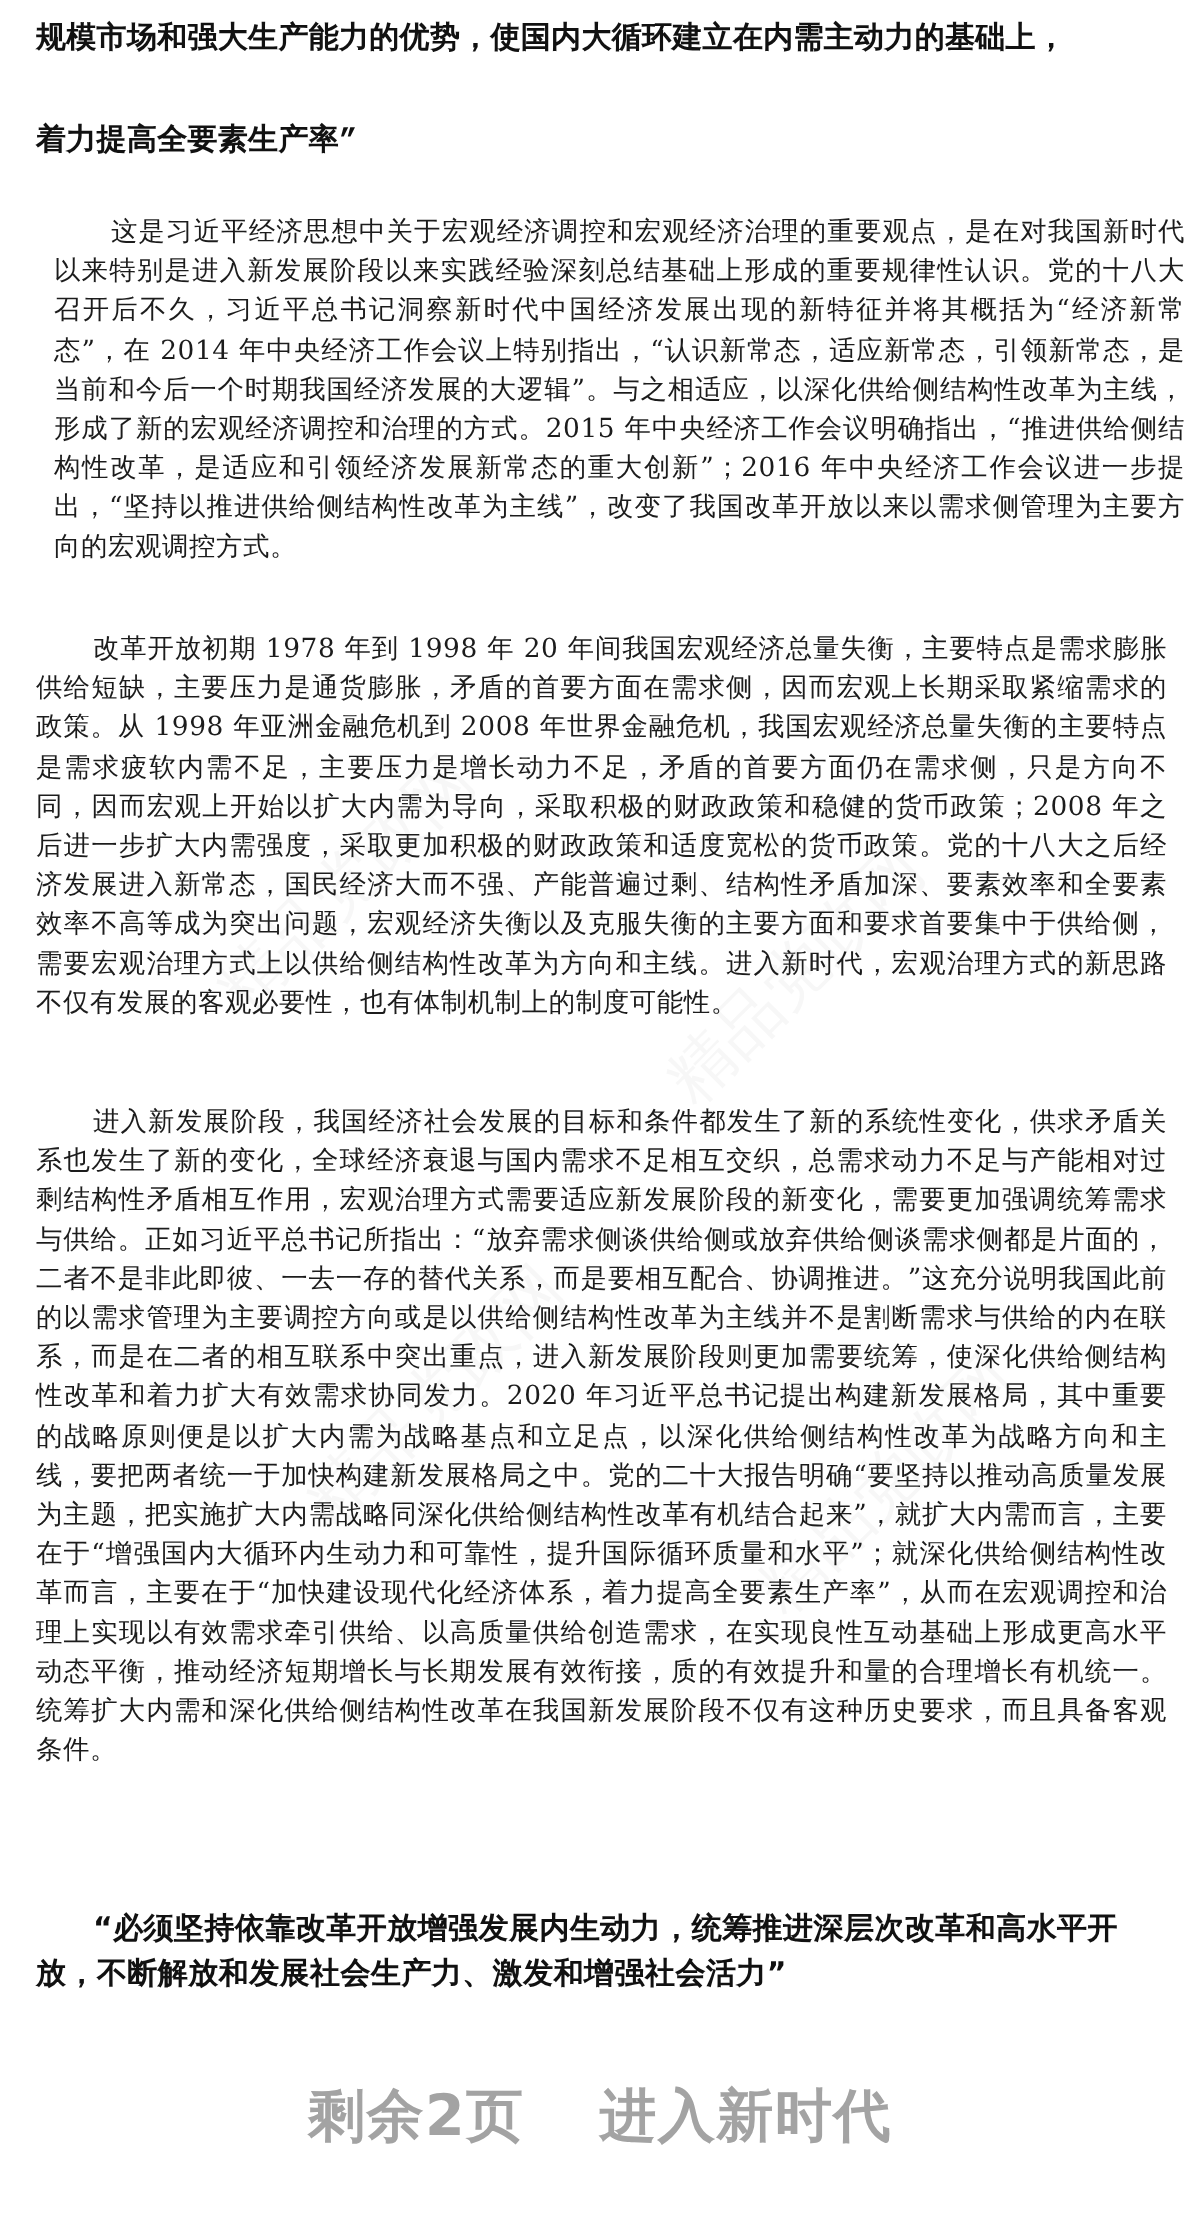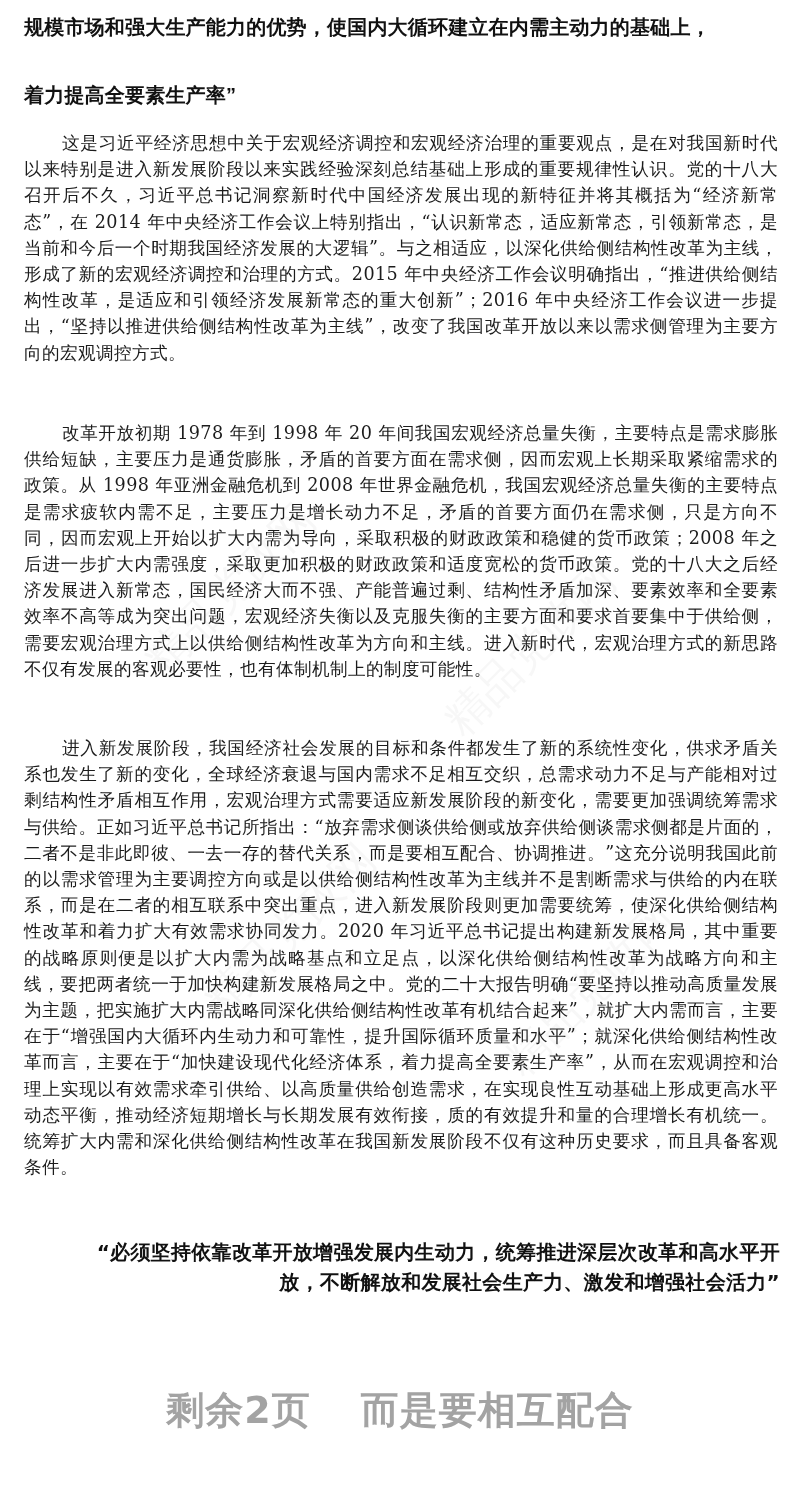--- a/index.html
+++ b/index.html
@@ -18,21 +18,21 @@
     font-size: 44px;
     color: rgba(120,120,120,0.06);
     transform: rotate(-45deg);
     white-space: nowrap;
     pointer-events: none;
   }
   .heading {
     position: absolute;
     left: 24px;
     width: 756px;
-    font-family: Liberation Sans, sans-serif;
+    font-family: Liberation Mono, monospace;
     font-weight: bold;
     font-size: 20px;
     line-height: 30px;
     color: #111;
     letter-spacing: 0.2px;
   }
   .para {
     position: absolute;
     left: 24px;
     width: 754px;
@@ -76,22 +76,22 @@
 <div class="page">
 
   <div class="watermark" style="left:120px; top:560px;">精品党政网</div>
   <div class="watermark" style="left:420px; top:620px;">精品党政网</div>
   <div class="watermark" style="left:180px; top:900px;">精品党政网</div>
   <div class="watermark" style="left:480px; top:960px;">精品党政网</div>
 
   <div class="heading" style="top:12px;">规模市场和强大生产能力的优势，使国内大循环建立在内需主动力的基础上，</div>
   <div class="heading" style="top:80px;">着力提高全要素生产率”</div>
 
-  <p class="para" style="top:130px; margin:0;">这是习近平经济思想中关于宏观经济调控和宏观经济治理的重要观点，是在对我国新时代以来特别是进入新发展阶段以来实践经验深刻总结基础上形成的重要规律性认识。党的十八大召开后不久，习近平总书记洞察新时代中国经济发展出现的新特征并将其概括为“经济新常态”，在 2014 年中央经济工作会议上特别指出，“认识新常态，适应新常态，引领新常态，是当前和今后一个时期我国经济发展的大逻辑”。与之相适应，以深化供给侧结构性改革为主线，形成了新的宏观经济调控和治理的方式。2015 年中央经济工作会议明确指出，“推进供给侧结构性改革，是适应和引领经济发展新常态的重大创新”；2016 年中央经济工作会议进一步提出，“坚持以推进供给侧结构性改革为主线”，改变了我国改革开放以来以需求侧管理为主要方向的宏观调控方式。</p>
+  <p class="para" style="top:130px; margin:12px;">这是习近平经济思想中关于宏观经济调控和宏观经济治理的重要观点，是在对我国新时代以来特别是进入新发展阶段以来实践经验深刻总结基础上形成的重要规律性认识。党的十八大召开后不久，习近平总书记洞察新时代中国经济发展出现的新特征并将其概括为“经济新常态”，在 2014 年中央经济工作会议上特别指出，“认识新常态，适应新常态，引领新常态，是当前和今后一个时期我国经济发展的大逻辑”。与之相适应，以深化供给侧结构性改革为主线，形成了新的宏观经济调控和治理的方式。2015 年中央经济工作会议明确指出，“推进供给侧结构性改革，是适应和引领经济发展新常态的重大创新”；2016 年中央经济工作会议进一步提出，“坚持以推进供给侧结构性改革为主线”，改变了我国改革开放以来以需求侧管理为主要方向的宏观调控方式。</p>
   <p class="para" style="top:420px; margin:0;">改革开放初期 1978 年到 1998 年 20 年间我国宏观经济总量失衡，主要特点是需求膨胀供给短缺，主要压力是通货膨胀，矛盾的首要方面在需求侧，因而宏观上长期采取紧缩需求的政策。从 1998 年亚洲金融危机到 2008 年世界金融危机，我国宏观经济总量失衡的主要特点是需求疲软内需不足，主要压力是增长动力不足，矛盾的首要方面仍在需求侧，只是方向不同，因而宏观上开始以扩大内需为导向，采取积极的财政政策和稳健的货币政策；2008 年之后进一步扩大内需强度，采取更加积极的财政政策和适度宽松的货币政策。党的十八大之后经济发展进入新常态，国民经济大而不强、产能普遍过剩、结构性矛盾加深、要素效率和全要素效率不高等成为突出问题，宏观经济失衡以及克服失衡的主要方面和要求首要集中于供给侧，需要宏观治理方式上以供给侧结构性改革为方向和主线。进入新时代，宏观治理方式的新思路不仅有发展的客观必要性，也有体制机制上的制度可能性。</p>
   <p class="para" style="top:735px; margin:0;">进入新发展阶段，我国经济社会发展的目标和条件都发生了新的系统性变化，供求矛盾关系也发生了新的变化，全球经济衰退与国内需求不足相互交织，总需求动力不足与产能相对过剩结构性矛盾相互作用，宏观治理方式需要适应新发展阶段的新变化，需要更加强调统筹需求与供给。正如习近平总书记所指出：“放弃需求侧谈供给侧或放弃供给侧谈需求侧都是片面的，二者不是非此即彼、一去一存的替代关系，而是要相互配合、协调推进。”这充分说明我国此前的以需求管理为主要调控方向或是以供给侧结构性改革为主线并不是割断需求与供给的内在联系，而是在二者的相互联系中突出重点，进入新发展阶段则更加需要统筹，使深化供给侧结构性改革和着力扩大有效需求协同发力。2020 年习近平总书记提出构建新发展格局，其中重要的战略原则便是以扩大内需为战略基点和立足点，以深化供给侧结构性改革为战略方向和主线，要把两者统一于加快构建新发展格局之中。党的二十大报告明确“要坚持以推动高质量发展为主题，把实施扩大内需战略同深化供给侧结构性改革有机结合起来”，就扩大内需而言，主要在于“增强国内大循环内生动力和可靠性，提升国际循环质量和水平”；就深化供给侧结构性改革而言，主要在于“加快建设现代化经济体系，着力提高全要素生产率”，从而在宏观调控和治理上实现以有效需求牵引供给、以高质量供给创造需求，在实现良性互动基础上形成更高水平动态平衡，推动经济短期增长与长期发展有效衔接，质的有效提升和量的合理增长有机统一。统筹扩大内需和深化供给侧结构性改革在我国新发展阶段不仅有这种历史要求，而且具备客观条件。</p>
 
-  <div class="quote-heading" style="top:1237px;text-align:right;">“必须坚持依靠改革开放增强发展内生动力，统筹推进深层次改革和高水平开放，不断解放和发展社会生产力、激发和增强社会活力”</div>
+  <div class="quote-heading" style="top:1270px;">“必须坚持依靠改革开放增强发展内生动力，统筹推进深层次改革和高水平开放，不断解放和发展社会生产力、激发和增强社会活力”</div>
 
   <div class="remaining">
-    <span>剩余2页</span><span class="gap"></span><span>而是要相互配合</span>
+    <span>剩余2页</span><span class="gap"></span><span>进入新时代</span>
   </div>
 </div>
 
 </body></html>

